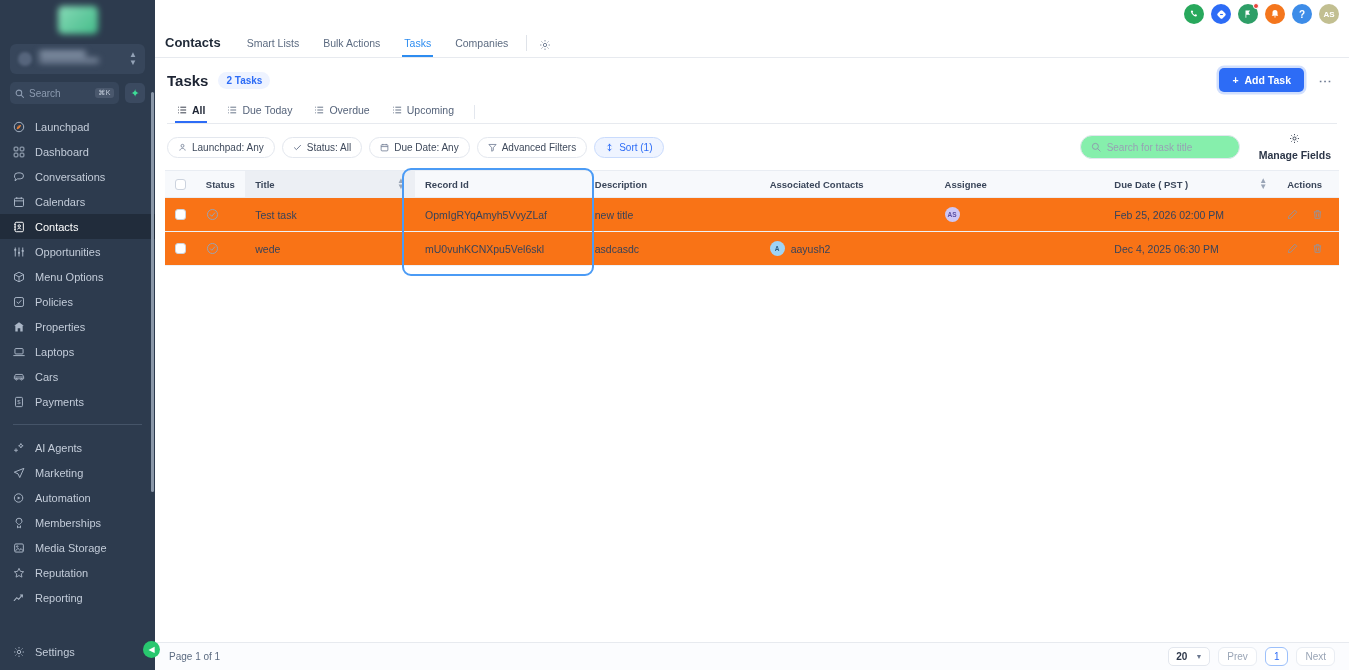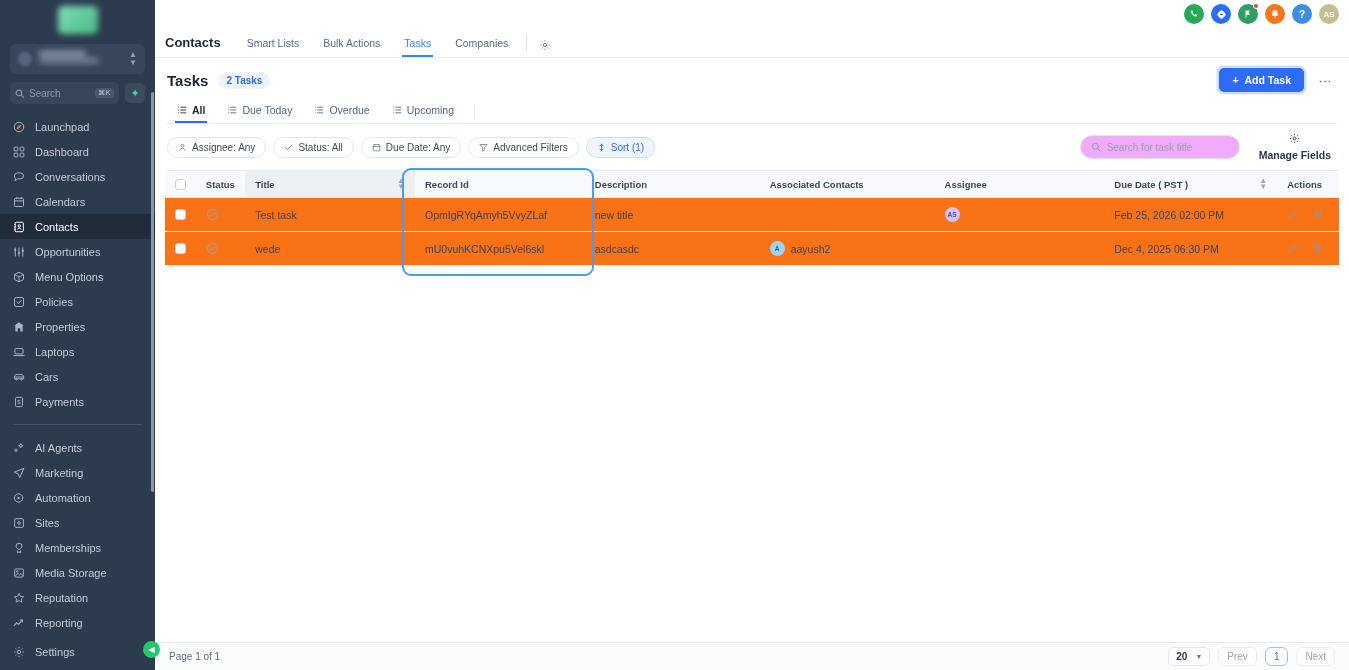--- a/index.html
+++ b/index.html
@@ -129,21 +129,21 @@
   .chip {
     border: 1px solid #e3e7ee; border-radius: 13px; background: #fff;
     font-size: 10px; color: #3f4a5c; padding: 4px 10px; display: flex;
     align-items: center; gap: 5px; cursor: pointer; white-space: nowrap;
   }
   .chip.sel { background:#eff4ff; border-color:#c9dbfd; color:#2d6cf6; }
   .chip .ci { display:flex; color:#6b7890; }
   .chip.sel .ci { color:#2d6cf6; }
   .f-spacer { flex: 1; }
   .search-task {
-    border: 1px solid #e3e7ee; border-radius: 13px; background: #f0abfc;
+    border: 1px solid #e3e7ee; border-radius: 13px; background: #86efac;
     height: 24px; width: 160px; display: flex; align-items: center; gap: 6px; padding: 0 10px;
   }
   .search-task input {
     border: none; outline: none; font-size: 10px; color: #3f4a5c; width: 100%;
     font-family: "Liberation Sans", sans-serif; background: transparent;
   }
   .search-task input::placeholder { color: #97a2b4; }
   .manage-fields {
     display: flex; align-items: center; gap: 5px; font-size: 10.5px;
     color: #2c3648; font-weight: 600; cursor: pointer; margin-left: 12px; margin-right: 6px; flex-direction: column;
@@ -379,29 +379,20 @@
         <span>Marketing</span>
       </div>
       <div class="nav-item">
         <span class="ico">
           <svg width="12" height="12" viewBox="0 0 16 16" fill="none" stroke="currentColor" stroke-width="1.3">
               <circle cx="7.4" cy="8" r="5.6"></circle>
               <path d="M6.2 5.9 10 8l-3.8 2.1z" fill="currentColor" stroke="none"></path>
             </svg>
         </span>
         <span>Automation</span>
-      </div>
-      <div class="nav-item">
-        <span class="ico">
-          <svg width="12" height="12" viewBox="0 0 16 16" fill="none" stroke="currentColor" stroke-width="1.3">
-              <rect x="2.2" y="2.2" width="11.6" height="11.6" rx="1.6"></rect>
-              <circle cx="8" cy="8" r="1.7"></circle>
-            </svg>
-        </span>
-        <span>Sites</span>
       </div>
       <div class="nav-item">
         <span class="ico">
           <svg width="12" height="12" viewBox="0 0 16 16" fill="none" stroke="currentColor" stroke-width="1.3">
               <path d="M8 1.6a4 4 0 0 1 4 4c0 2.4-4 4.6-4 4.6S4 8 4 5.6a4 4 0 0 1 4-4z"></path>
               <path d="M6 11.4v3l2-1.2 2 1.2v-3"></path>
             </svg>
         </span>
         <span>Memberships</span>
       </div>
@@ -544,21 +535,21 @@
     <div class="tabs-under"></div>
 
     <div class="filter-row">
       <div class="chip">
         <span class="ci">
           <svg width="9" height="9" viewBox="0 0 16 16" fill="none" stroke="currentColor" stroke-width="1.4">
               <circle cx="8" cy="5" r="2.6"></circle>
               <path d="M3.2 13.4c.6-2.5 2.5-3.8 4.8-3.8s4.2 1.3 4.8 3.8"></path>
             </svg>
         </span>
-        <span>Assignee: Any</span>
+        <span>Launchpad: Any</span>
       </div>
       <div class="chip">
         <span class="ci">
           <svg width="9" height="9" viewBox="0 0 16 16" fill="none" stroke="currentColor" stroke-width="1.7" stroke-linecap="round">
               <path d="m2.6 8.4 3.4 3.4 7.4-7.6"></path>
             </svg>
         </span>
         <span>Status: All</span>
       </div>
       <div class="chip">

